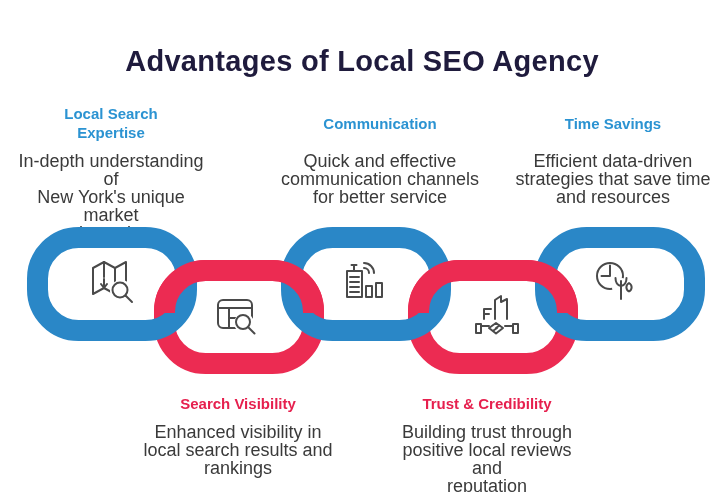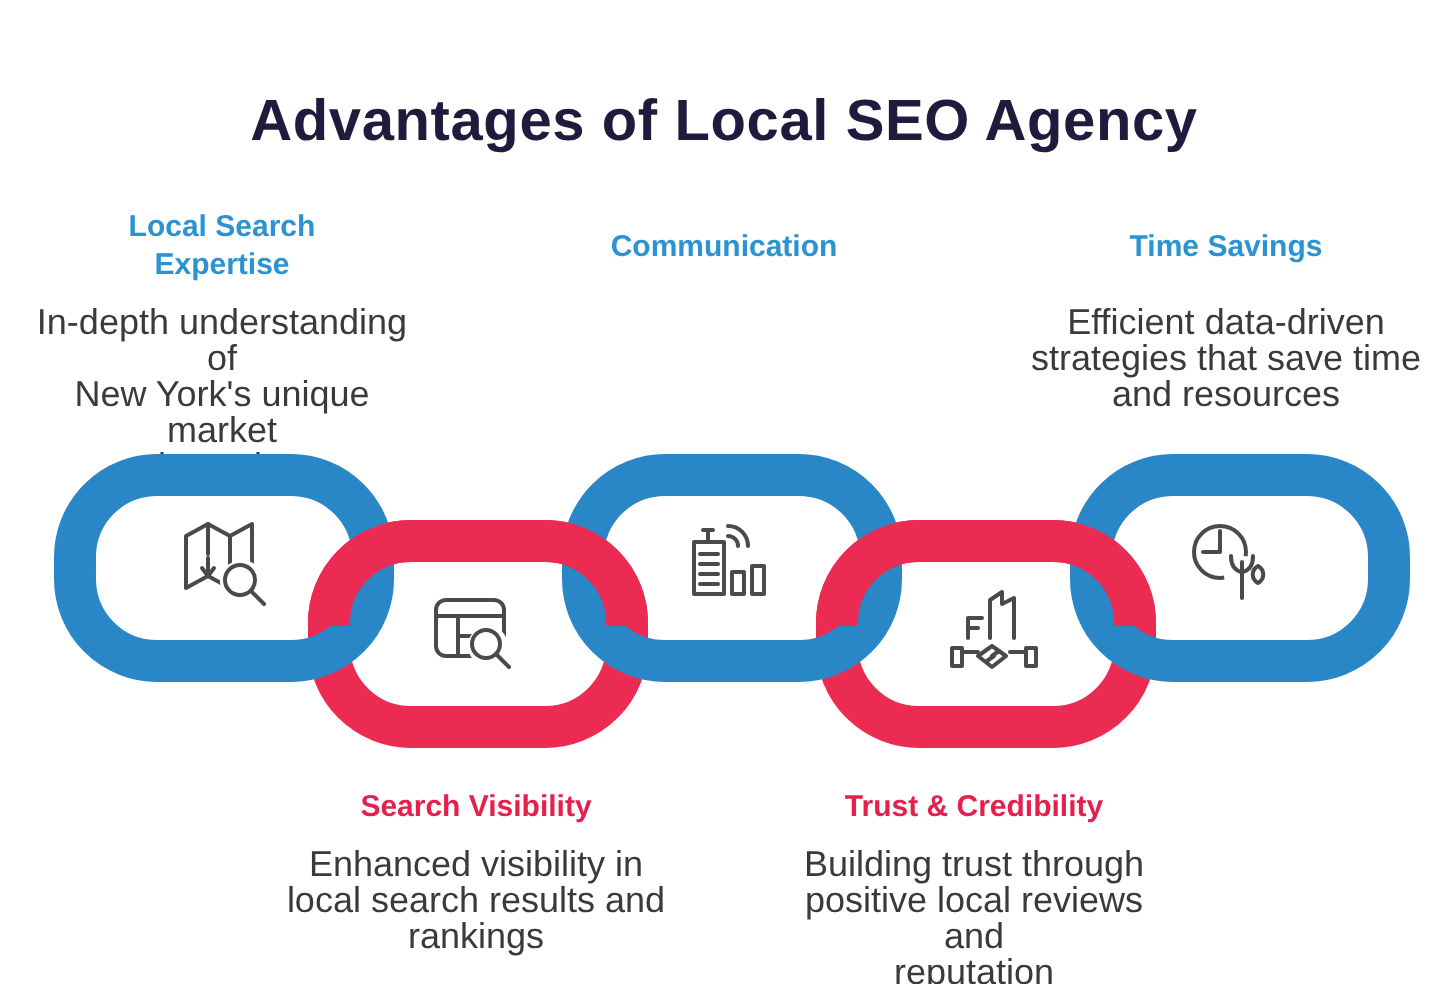--- a/index.html
+++ b/index.html
@@ -14,21 +14,21 @@
   .title{
     position:absolute;top:22px;left:0;width:724px;
     text-align:center;
     font-size:29px;font-weight:800;letter-spacing:.3px;
     color:var(--title,#1F1B3D);
   }
   .col{position:absolute;width:200px;text-align:center;}
   .col-top{top:80px;}
   .col-bottom{top:371px;}
   .col-1{left:11px;}
-  .col-2{left:262px;}
+  .col-2{left:280px;}
   .col-3{left:513px;}
   .col-b1{left:138px;}
   .col-b2{left:387px;text-align:center;}
   .feature-heading{
     font-size:15px;font-weight:bold;line-height:19px;
     white-space:pre-line;
   }
   .col-top .feature-heading{
     height:40px;display:flex;align-items:center;justify-content:center;
   }
@@ -60,20 +60,23 @@
 
   <div class="col col-top col-1">
     <div class="feature-heading heading-blue">Local Search
 Expertise</div>
     <div class="feature-description">In-depth understanding of
 New York's unique market
 dynamics</div>
   </div>
   <div class="col col-top col-2">
     <div class="feature-heading heading-blue">Communication</div>
+    <div class="feature-description">Quick and effective
+communication channels
+for better service</div>
   </div>
   <div class="col col-bottom col-b1">
     <div class="feature-heading heading-red">Search Visibility</div>
     <div class="feature-description">Enhanced visibility in
 local search results and
 rankings</div>
   </div>
 
   <div class="col col-top col-3">
     <div class="feature-heading heading-blue">Time Savings</div>

